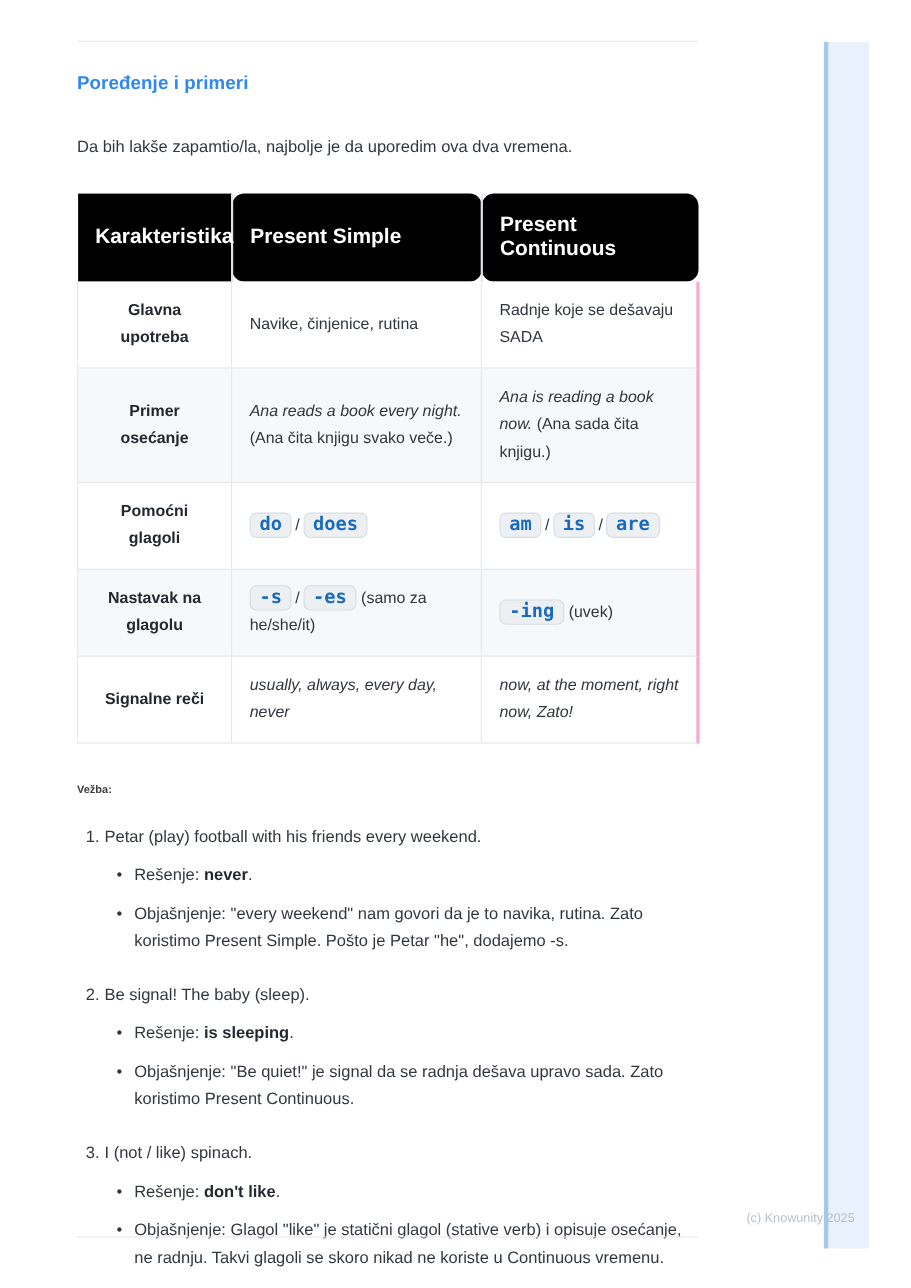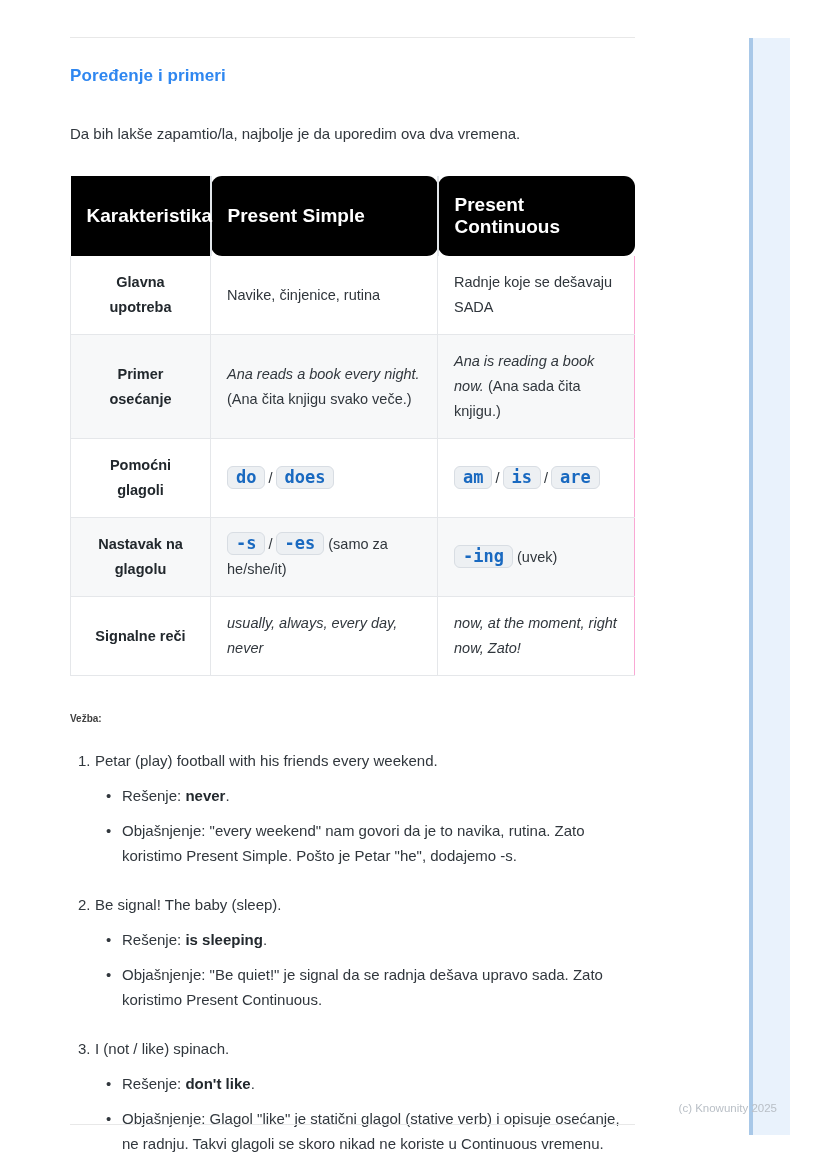--- a/index.html
+++ b/index.html
@@ -45,21 +45,21 @@
   .cmp thead th + th { border-left: 2px solid #e2e6ea; border-radius: 11px; }
   .cmp tbody td {
     font-size: 14.5px;
     line-height: 25px;
     vertical-align: middle;
     padding: 14px 16px;
     border-bottom: 1px solid #e5e7ea;
     border-left: 1px solid #e5e7ea;
     background: #ffffff;
   }
-  .cmp tbody td:last-child { border-right: 1px solid #f9a8d4; }
+  .cmp tbody td:last-child { border-right: 3px solid #f9a8d4; }
   .cmp tbody tr.alt td { background: #f7f8f9; }
   .cmp td.rowlabel { font-weight: bold; color: #22282d; text-align: center; }
   .cmp .it { font-style: italic; color: #31373d; }
   .code {
     display: inline-block;
     background: #edf0f3;
     border: 1px solid #d8dde3;
     border-radius: 6px;
     padding: 2px 8px 3px 8px;
     font-family: "DejaVu Sans Mono", "Liberation Mono", monospace;

